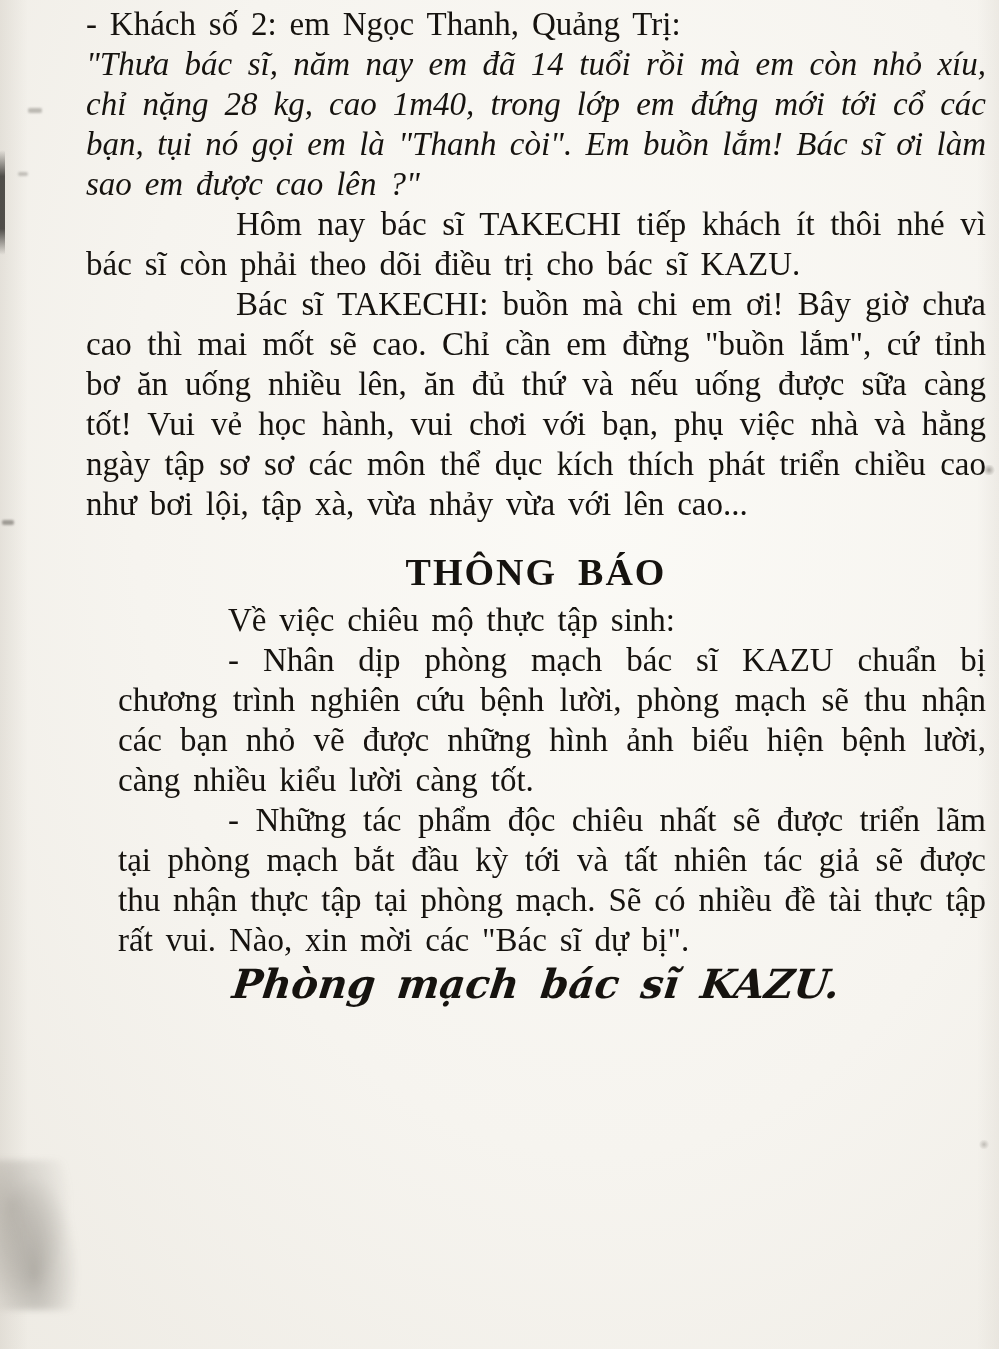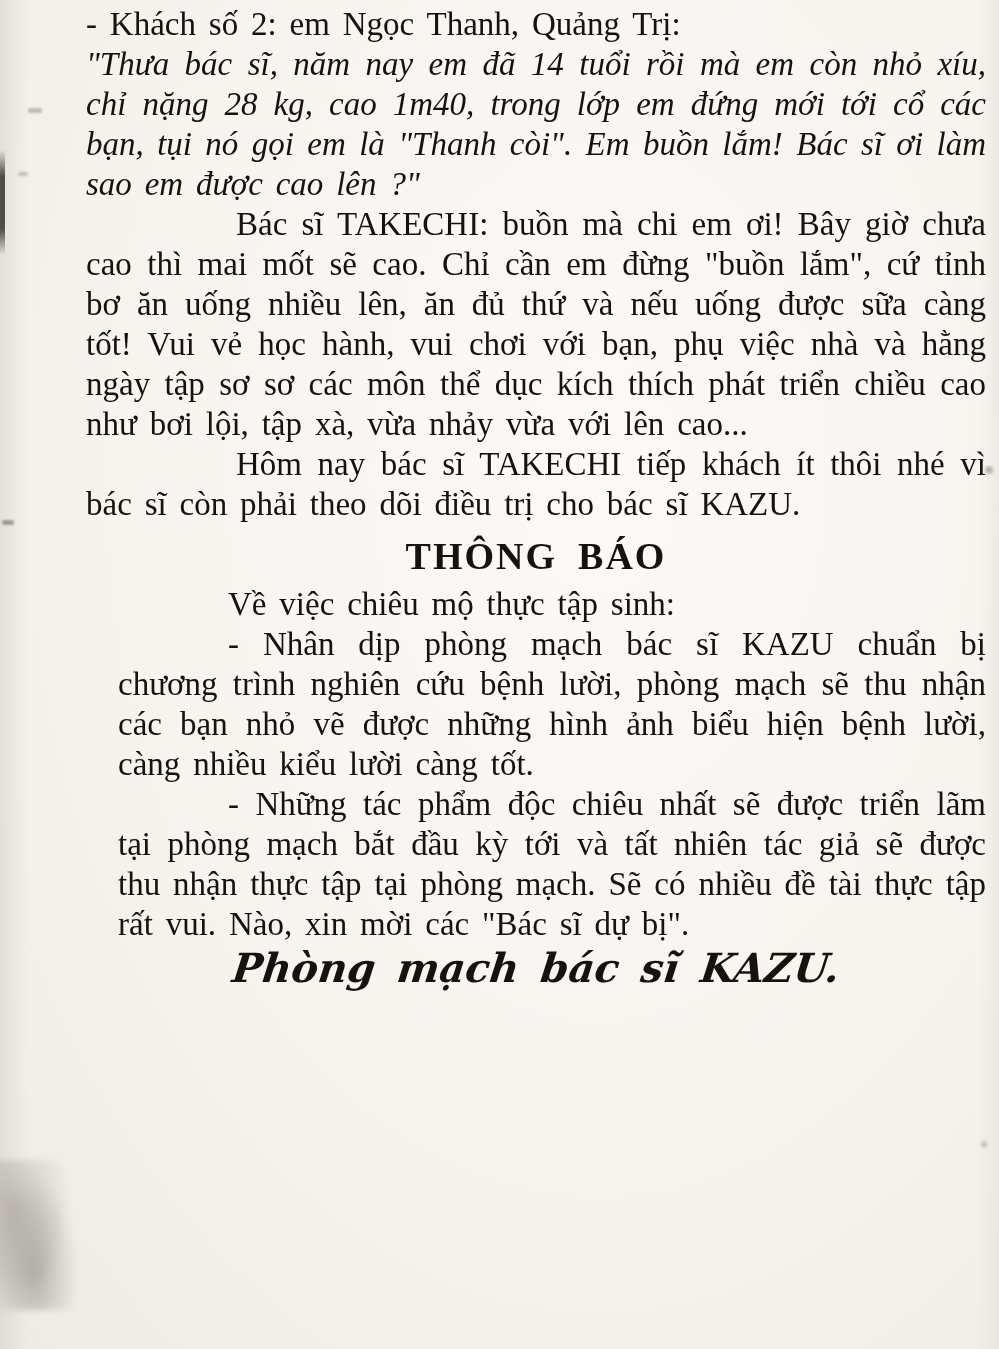--- a/index.html
+++ b/index.html
@@ -31,21 +31,21 @@
   p.indent-large  { text-indent: 150px; }
   p.indent-medium { text-indent: 110px; margin-left: 32px; }
 
   p.style-italic { font-style: italic; }
 
   p.style-heading {
     text-align: center;
     font-weight: bold;
     font-size: 38px;
     letter-spacing: 2px;
-    margin: 12px 0 8px 0;
+    margin: 28px 0 8px 0;
     text-indent: 0;
     word-spacing: 0.25em;
   }
 
   p.style-signature {
     text-align: center;
     font-weight: bold;
     font-style: italic;
     font-size: 40px;
     margin-top: 4px;
@@ -96,20 +96,20 @@
 <div class="artifact edge-mark-tall"></div>
 <div class="artifact edge-dash-1"></div>
 <div class="artifact edge-dash-2"></div>
 <div class="artifact edge-dash-3"></div>
 <div class="artifact speck-right-1"></div>
 <div class="artifact speck-right-2"></div>
 
 <div class="page-text">
     <p class="para style-normal">- Khách số 2: em Ngọc Thanh, Quảng Trị:</p>
     <p class="para style-italic">"Thưa bác sĩ, năm nay em đã 14 tuổi rồi mà em còn nhỏ xíu, chỉ nặng 28 kg, cao 1m40, trong lớp em đứng mới tới cổ các bạn, tụi nó gọi em là "Thanh còi". Em buồn lắm! Bác sĩ ơi làm sao em được cao lên ?"</p>
+    <p class="para style-normal indent-large">Hôm nay bác sĩ TAKECHI tiếp khách ít thôi nhé vì bác sĩ còn phải theo dõi điều trị cho bác sĩ KAZU.</p>
     <p class="para style-normal indent-large">Bác sĩ TAKECHI: buồn mà chi em ơi! Bây giờ chưa cao thì mai mốt sẽ cao. Chỉ cần em đừng "buồn lắm", cứ tỉnh bơ ăn uống nhiều lên, ăn đủ thứ và nếu uống được sữa càng tốt! Vui vẻ học hành, vui chơi với bạn, phụ việc nhà và hằng ngày tập sơ sơ các môn thể dục kích thích phát triển chiều cao như bơi lội, tập xà, vừa nhảy vừa với lên cao...</p>
-    <p class="para style-normal indent-large">Hôm nay bác sĩ TAKECHI tiếp khách ít thôi nhé vì bác sĩ còn phải theo dõi điều trị cho bác sĩ KAZU.</p>
     <p class="para style-heading">THÔNG BÁO</p>
     <p class="para style-normal indent-medium">Về việc chiêu mộ thực tập sinh:</p>
     <p class="para style-normal indent-medium">- Nhân dịp phòng mạch bác sĩ KAZU chuẩn bị chương trình nghiên cứu bệnh lười, phòng mạch sẽ thu nhận các bạn nhỏ vẽ được những hình ảnh biểu hiện bệnh lười, càng nhiều kiểu lười càng tốt.</p>
     <p class="para style-normal indent-medium">- Những tác phẩm độc chiêu nhất sẽ được triển lãm tại phòng mạch bắt đầu kỳ tới và tất nhiên tác giả sẽ được thu nhận thực tập tại phòng mạch. Sẽ có nhiều đề tài thực tập rất vui. Nào, xin mời các "Bác sĩ dự bị".</p>
     <p class="para style-signature">Phòng mạch bác sĩ KAZU.</p>
   </div>
 
 </body></html>

